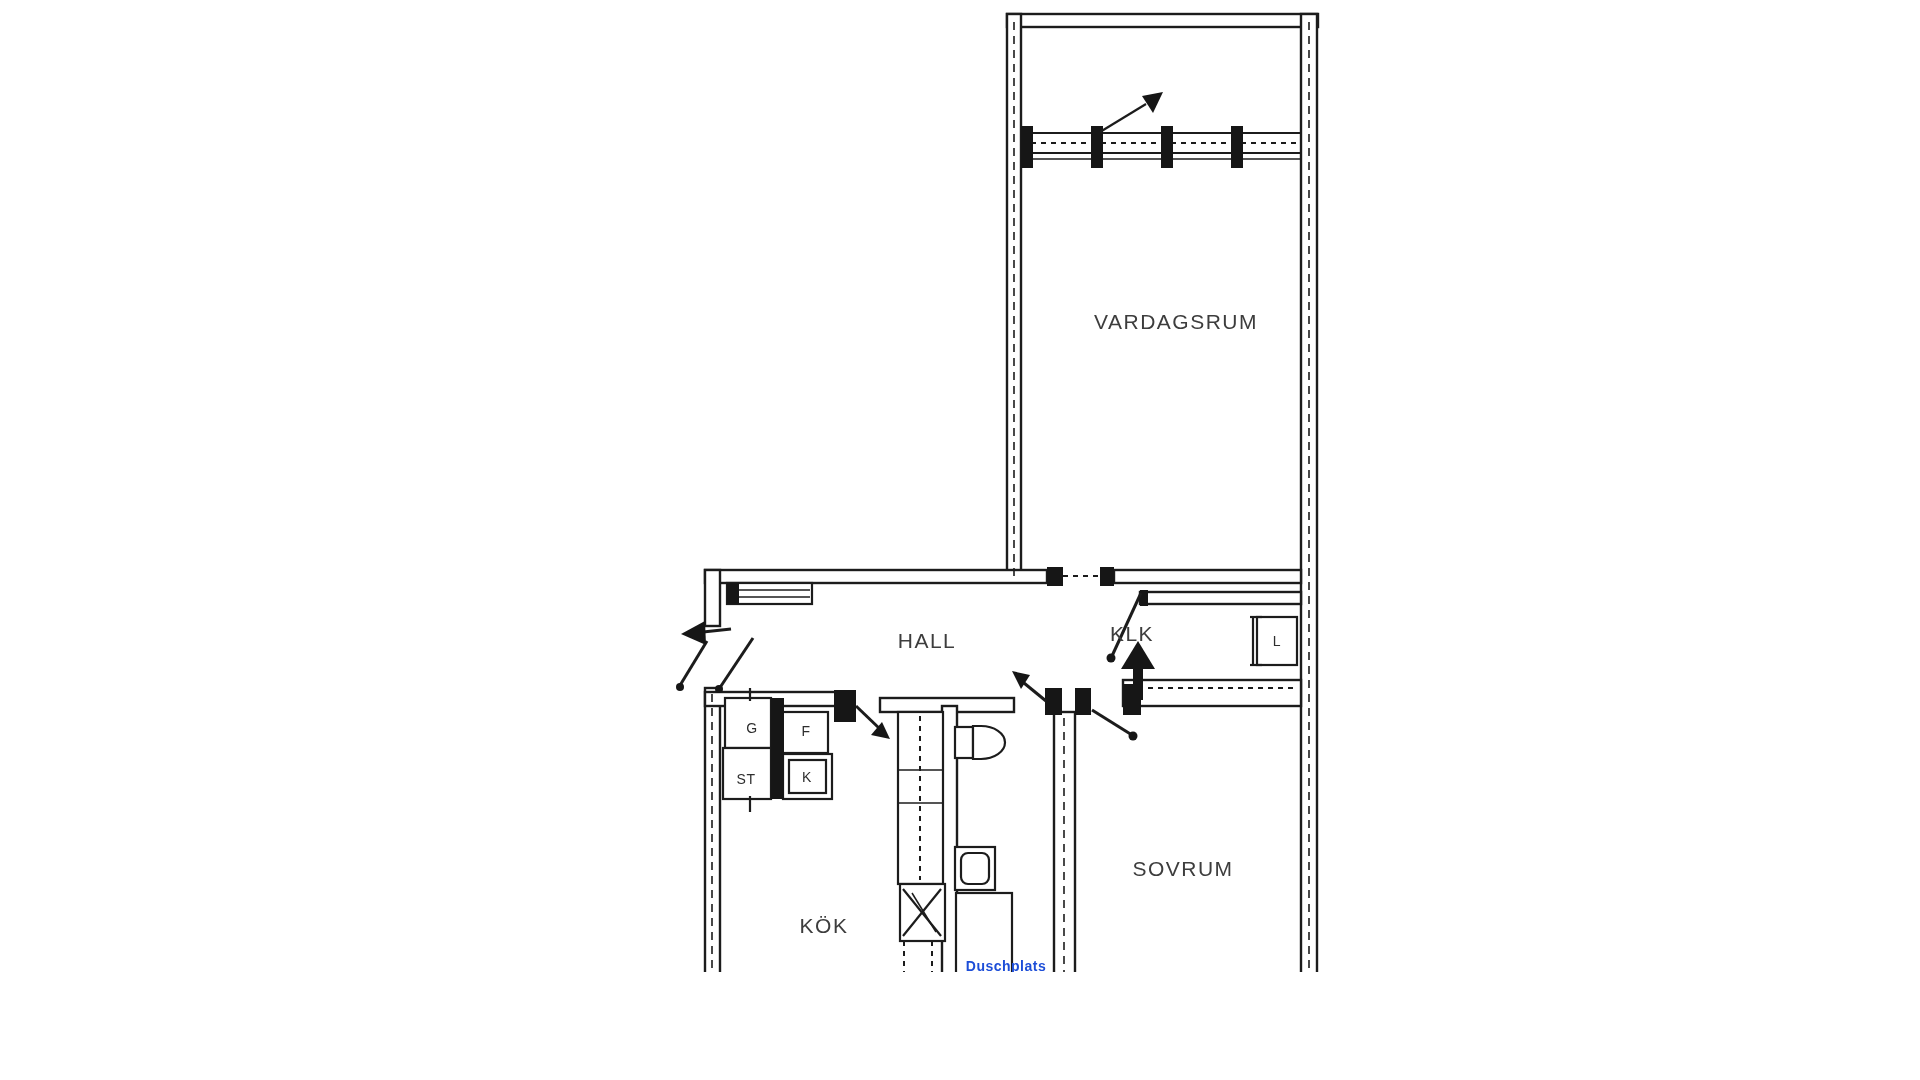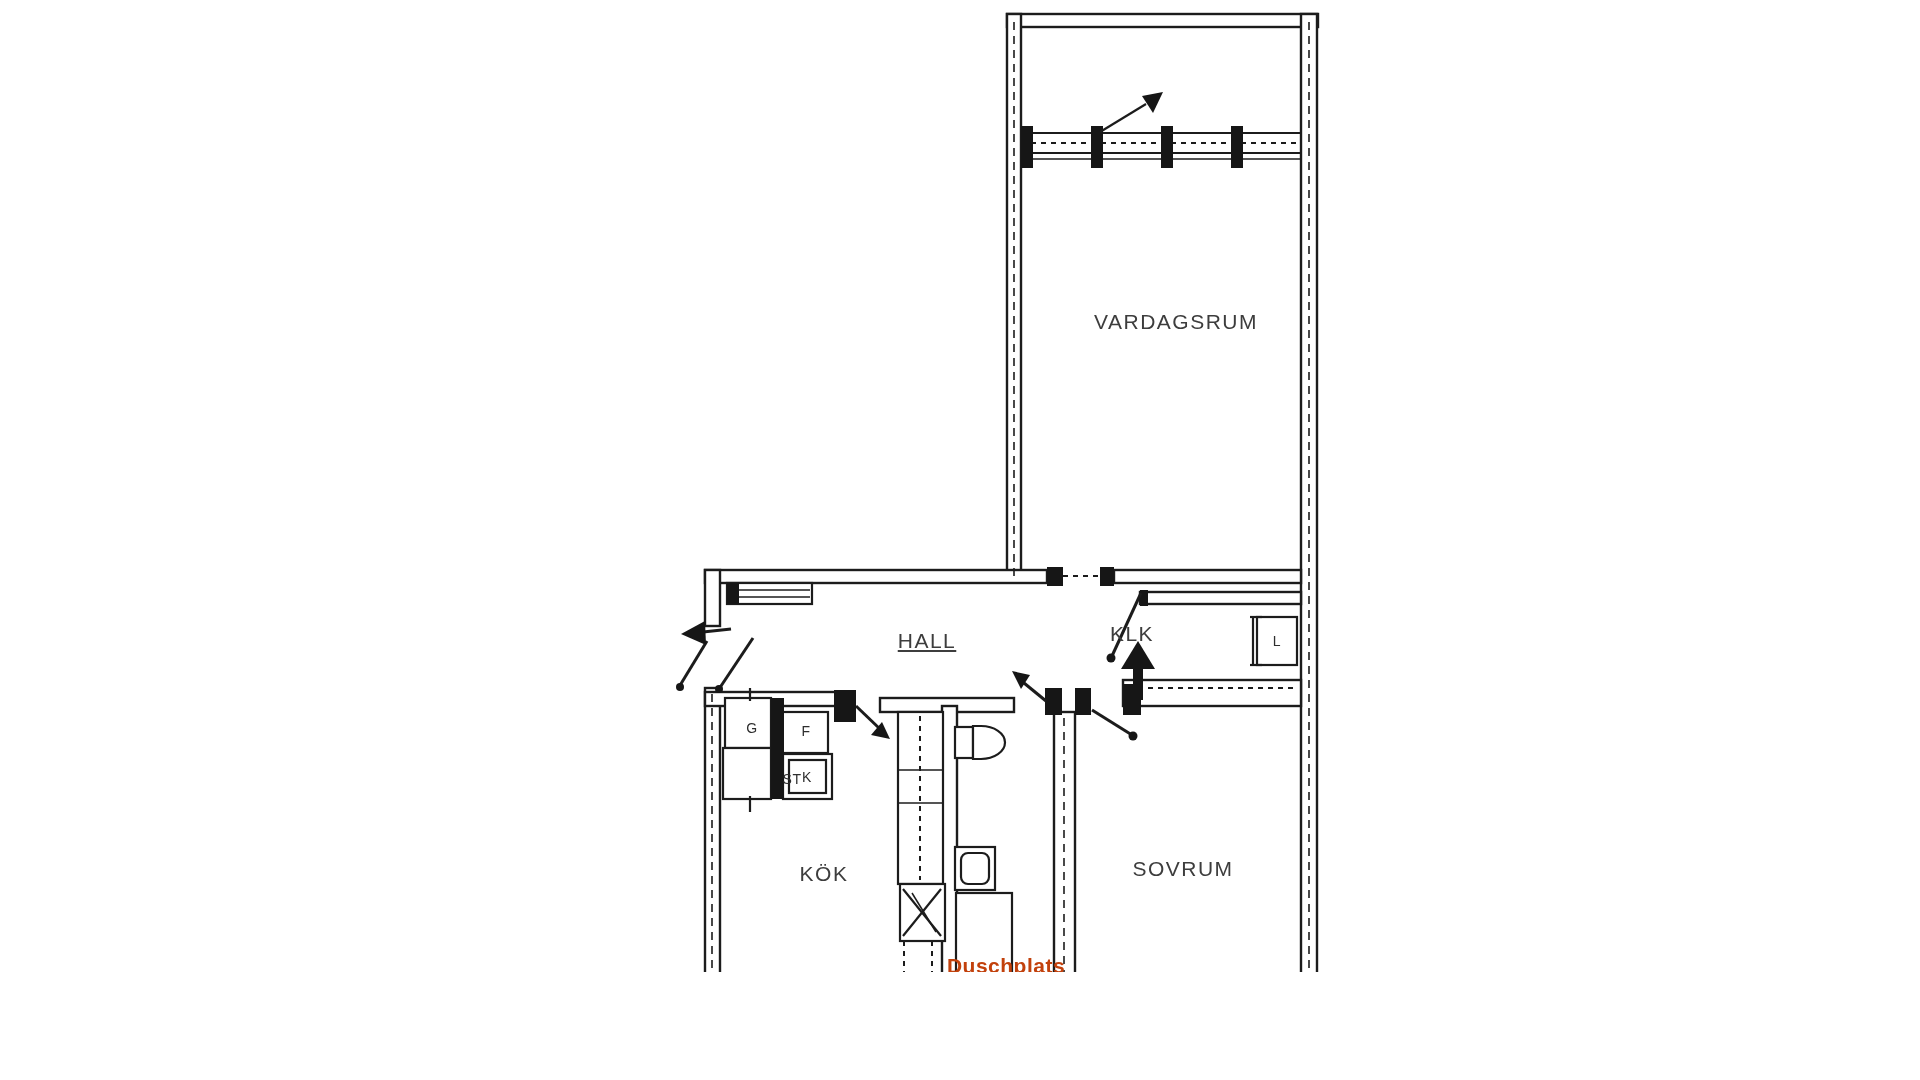--- a/index.html
+++ b/index.html
@@ -12,21 +12,21 @@
   .ln3 {stroke:#1c1c1c;stroke-width:3;fill:none;}
   .thin{stroke:#1c1c1c;stroke-width:1.5;fill:none;}
   .dash{stroke:#1c1c1c;stroke-width:1.6;stroke-dasharray:8 6;fill:none;}
   .dash2{stroke:#1c1c1c;stroke-width:2;stroke-dasharray:5 5;fill:none;}
   .fx  {fill:#ffffff;stroke:#1c1c1c;stroke-width:2.2;}
   
   .lbl{position:absolute;font-family:"Liberation Sans",sans-serif;font-size:21px;
        color:#3d3d3d;letter-spacing:1.5px;transform:translate(-50%,-50%);
        white-space:nowrap;font-weight:400;}
   .lbl-sm{font-size:14px;letter-spacing:0.5px;color:#2e2e2e;}
-  .lbl-red{color:#c2410c;font-weight:700;letter-spacing:0.5px;font-size:21px;}
+  .lbl-red{color:#1d4ed8;font-weight:700;letter-spacing:0.5px;font-size:14px;}
 </style>
 </head>
 <body>
 
 <div id="canvas">
 
   <svg id="plan-svg" width="1920" height="1080" viewBox="0 0 1920 1080">
 
     <g>
       <rect class="w" x="1007" y="14" width="311" height="13"></rect>
@@ -164,25 +164,25 @@
     </g>
     <g>
       <line class="ln3" x1="1141" y1="593" x2="1112" y2="656"></line>
       <circle class="s" cx="1111" cy="658" r="4.5"></circle>
       <rect class="s" x="1133" y="666" width="10" height="34"></rect>
       <polygon class="s" points="1121,669 1155,669 1138,641"></polygon>
     </g>
   </svg>
 
   <div class="lbl" style="left:1176px;top:322px;">VARDAGSRUM</div>
-  <div class="lbl" style="left:927px;top:641px;text-decoration:underline;">HALL</div>
+  <div class="lbl" style="left:927px;top:641px;">HALL</div>
   <div class="lbl" style="left:1132px;top:634px;">KLK</div>
-  <div class="lbl" style="left:824px;top:874px;">KÖK</div>
+  <div class="lbl" style="left:824px;top:926px;">KÖK</div>
   <div class="lbl" style="left:1183px;top:869px;text-align:center;">SOVRUM</div>
   <div class="lbl lbl-red" style="left:1006px;top:966px;">Duschplats</div>
 
   <div class="lbl lbl-sm" style="left:752px;top:728px;">G</div>
   <div class="lbl lbl-sm" style="left:806px;top:731px;">F</div>
-  <div class="lbl lbl-sm" style="left:746px;top:779px;margin-left:46px;">ST</div>
+  <div class="lbl lbl-sm" style="left:746px;top:779px;">ST</div>
   <div class="lbl lbl-sm" style="left:807px;top:777px;">K</div>
   <div class="lbl lbl-sm" style="left:1277px;top:641px;">L</div>
 
 </div>
 
 </body></html>

